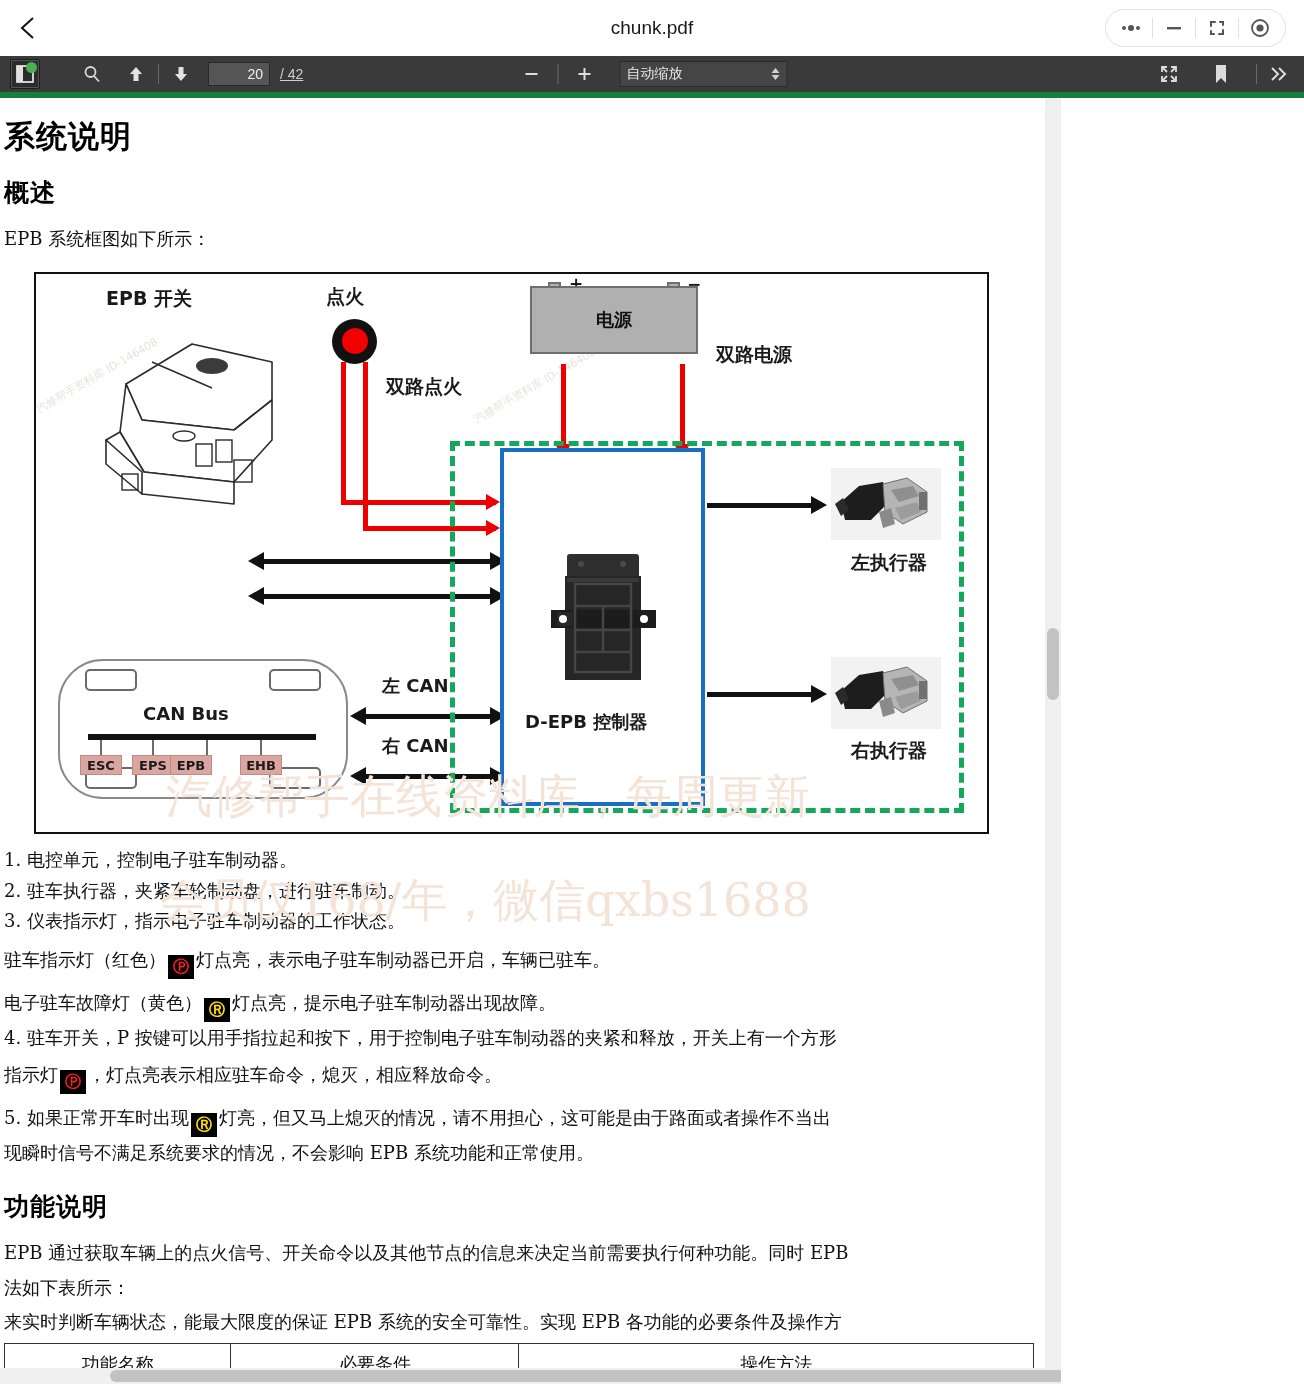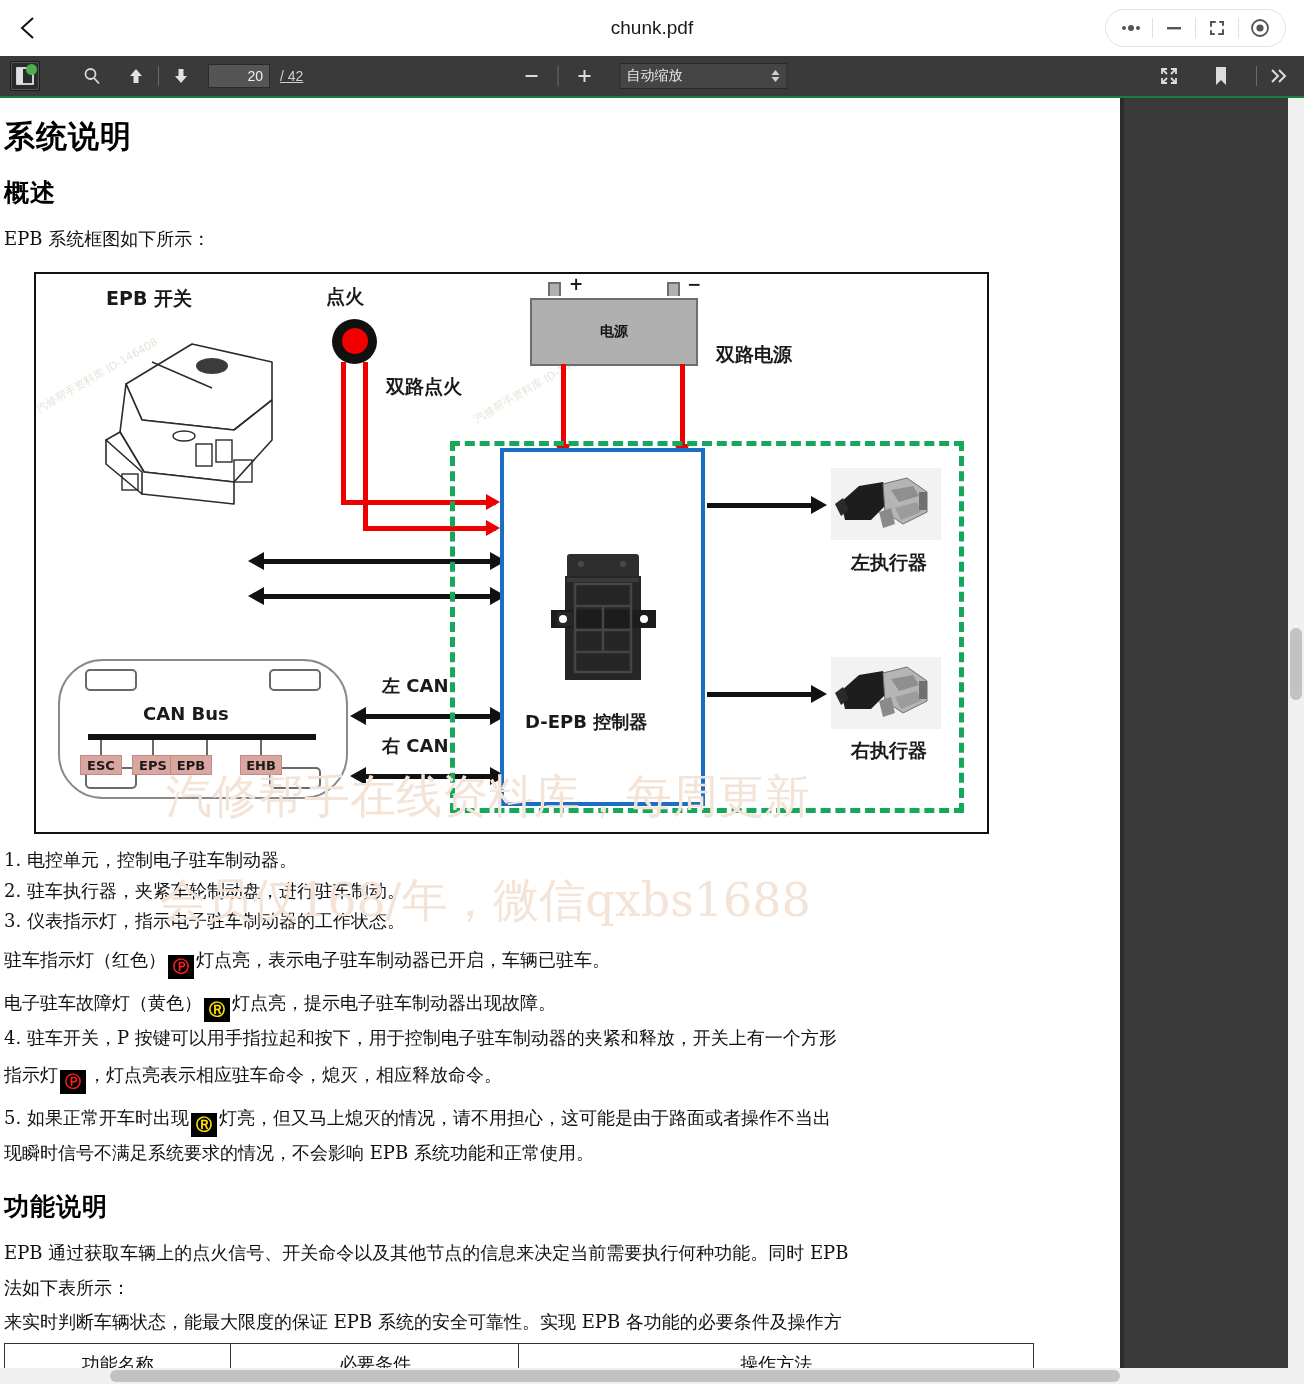--- a/index.html
+++ b/index.html
@@ -46,21 +46,21 @@
     width: 42px; height: 36px;
     display: flex; align-items: center; justify-content: center;
     cursor: pointer;
   }
   .wc-sep { width: 1px; height: 20px; background: #e0e0e0; }
 
   
   .pdf-toolbar {
     height: 42px;
     background: #3a3a3a;
-    border-bottom: 2px solid #15803d;
+    border-bottom: 6px solid #15803d;
     display: flex;
     align-items: center;
     padding: 0 10px;
     position: relative;
   }
   .tb-left { display: flex; align-items: center; gap: 2px; }
   .tb-center {
     position: absolute; left: 50%; transform: translateX(-50%);
     display: flex; align-items: center; gap: 6px;
   }
@@ -110,21 +110,21 @@
     font-size: 14px;
     padding: 0 6px;
     display: flex; align-items: center; justify-content: space-between;
     margin-left: 14px;
     cursor: pointer;
   }
 
   
   .viewer {
     position: relative;
-    width: 1304px;
+    width: 1061px;
     height: 1286px;
     background: #3a3a3a;
     overflow: hidden;
   }
   .page {
     position: absolute;
     left: 0; top: 0;
     width: 1120px;
     height: 1286px;
     background: #ffffff;
@@ -193,26 +193,26 @@
     position: absolute;
     font-size: 19px;
     font-weight: bold;
     color: #1a1a1a;
     white-space: nowrap;
   }
   .dg-label.sm { font-size: 17px; font-weight: bold; }
 
   .battery {
     position: absolute;
-    left: 494px; top: 24px;
+    left: 494px; top: 12px;
     width: 168px; height: 68px;
     background: #b0b0b0;
     border: 2px solid #6e6e6e;
     display: flex; align-items: center; justify-content: center;
-    font-size: 14px; font-weight: bold; color: #111;
+    font-size: 18px; font-weight: bold; color: #111;
   }
   .bat-term {
     position: absolute;
     width: 13px; height: 14px;
     background: #b0b0b0;
     border: 2px solid #6e6e6e;
     border-bottom: none;
     top: 8px;
   }
   .ignition-ring {

